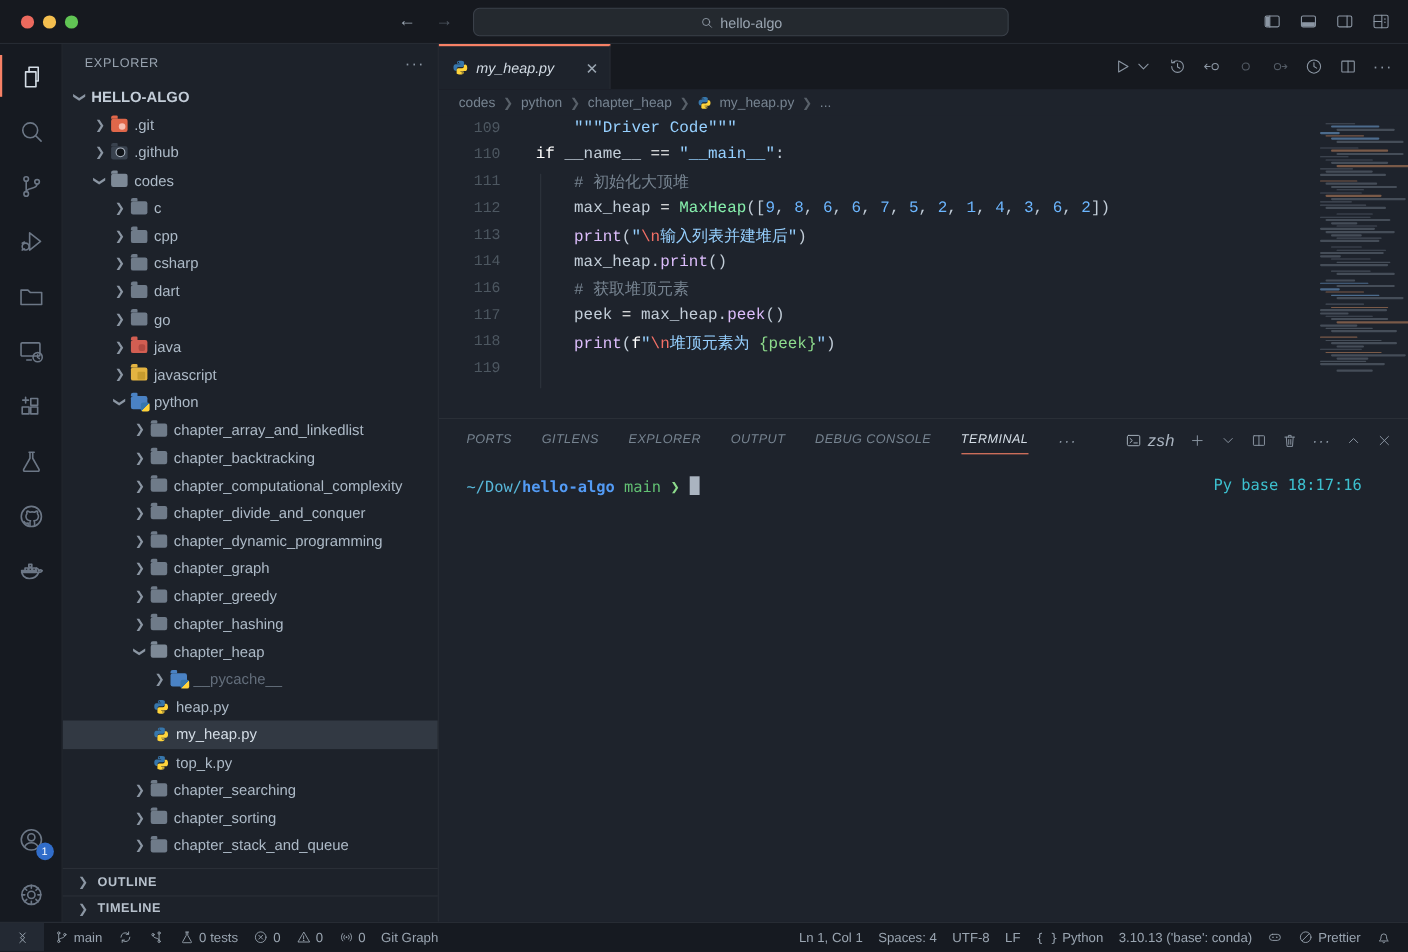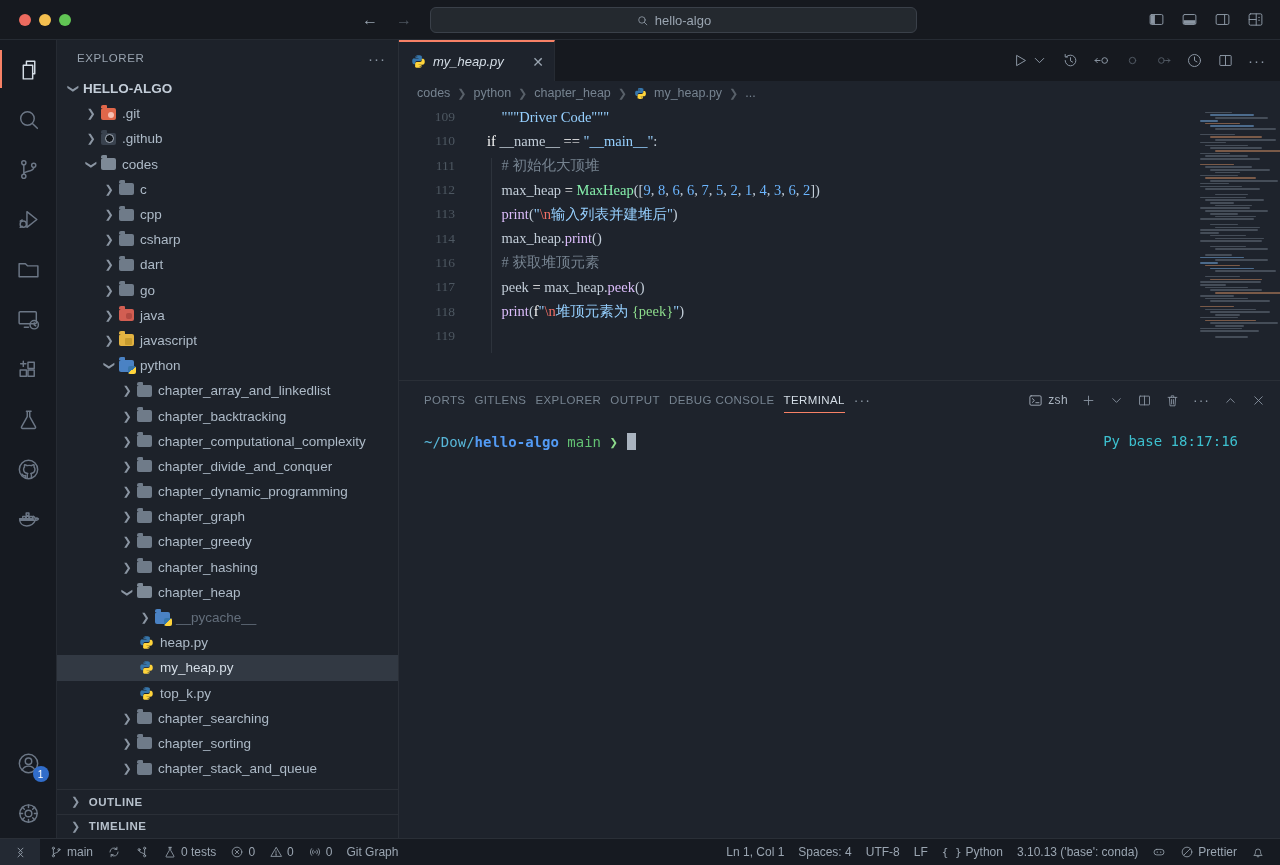--- a/index.html
+++ b/index.html
@@ -84,43 +84,43 @@
   .editor-actions .more-dots { font-size:15px; letter-spacing:1px; }
   .runwrap { display:flex; align-items:center; gap:2px; }
 
   .breadcrumbs { height:24px; display:flex; align-items:center; padding-left:18px; gap:7px;
     color:#768390; font-size:12.5px; background:#1e232c; flex:0 0 24px; }
   .breadcrumbs .sep { color:#586069; font-size:11px; }
   .breadcrumbs .pylogo { width:13px; height:13px; flex:0 0 13px; }
 
   
   .code-area { height:275px; background:#1e232c; position:relative; overflow:hidden;
-    font-family:Liberation Serif, serif; font-size:14.5px; flex:0 0 275px; }
+    font-family:Liberation Mono, monospace; font-size:14.5px; flex:0 0 275px; }
   .code-line { height:24.3px; display:flex; align-items:center; white-space:pre; }
   .code-line .ln { width:56px; flex:0 0 56px; text-align:right; color:#4d5761; font-size:13.5px; padding-right:0; }
   .code-line .ltext { padding-left:32px; }
   .tk-k{color:#ffffff} .tk-s{color:#96d0ff} .tk-n{color:#6cb6ff} .tk-f{color:#dcbdfb}
   .tk-cls{color:#86efac} .tk-c{color:#768390} .tk-esc{color:#f47067} .tk-g{color:#8ddb8c} .tk-p{color:#c2cdd8}
   .indent-guide { position:absolute; left:92px; top:53px; width:1px; height:195px; background:#2d333c; }
   
   .minimap { position:absolute; right:8px; top:4px; width:72px; height:240px; }
   .mm-line { height:1.6px; margin-bottom:1.15px; background:#454d58; border-radius:1px; }
   .mm-line.c1 { background:#7a5a48; } .mm-line.c2 { background:#4c6b8c; } .mm-line.blank { background:transparent; }
 
   
   .panel { flex:1; background:#1e232c; border-top:1px solid #2a2f37; display:flex; flex-direction:column; min-height:0; }
-  .panel-tabs { height:38px; display:flex; align-items:center; padding-left:25px; gap:9px;
-    color:#768390; font-size:11.5px; letter-spacing:.4px; flex:0 0 38px; }
+  .panel-tabs { height:38px; display:flex; align-items:center; padding-left:25px; gap:27px;
+    color:#768390; font-size:11.5px; letter-spacing:.4px; flex:0 0 38px;font-style:italic; }
   .panel-tab { cursor:pointer; position:relative; height:100%; display:flex; align-items:center; }
   .panel-tab.active { color:#d4dde6; }
   .panel-tab.active::after { content:''; position:absolute; left:0; right:0; bottom:6px; height:1.5px; background:#f78166; }
   .panel-tab-more { color:#8b96a3; font-size:14px; letter-spacing:1px; cursor:pointer; }
   .panel-actions { margin-left:auto; display:flex; align-items:center; gap:13px; padding-right:14px; color:#8b96a3; }
   .panel-actions svg { width:15px; height:15px; }
-  .shell-badge { display:flex; align-items:center; gap:5px; color:#aab4c0; font-size:12px; }
+  .shell-badge { display:flex; align-items:center; gap:5px; color:#aab4c0; font-size:15px; }
   .terminal { flex:1; padding:14px 20px 0 25px; font-family:"DejaVu Sans Mono", monospace; font-size:14px; position:relative; }
   .t-path { color:#58b7d9; } .t-repo { color:#539bf5; font-weight:bold; } .t-branch { color:#62c073; }
   .t-prompt { color:#8ddb8c; } 
   .t-cursor { display:inline-block; width:9px; height:17px; background:#aab4c0; vertical-align:-3px; margin-left:9px; }
   .t-right { position:absolute; right:42px; top:14px; color:#3dc0cf; }
 
   
   .statusbar { height:27px; background:#161a21; border-top:1px solid #2a2f37; display:flex; align-items:center;
     color:#9aa5b1; font-size:12px; flex:0 0 27px; }
   .sb-remote { width:40px; height:100%; background:#232933; display:flex; align-items:center; justify-content:center; cursor:pointer; }

